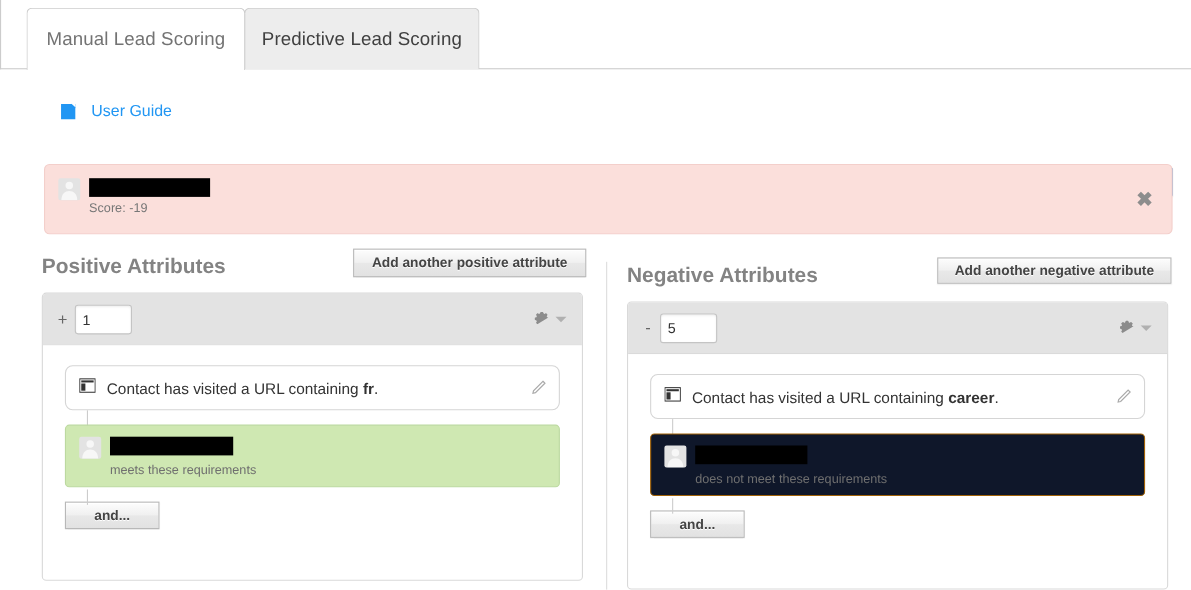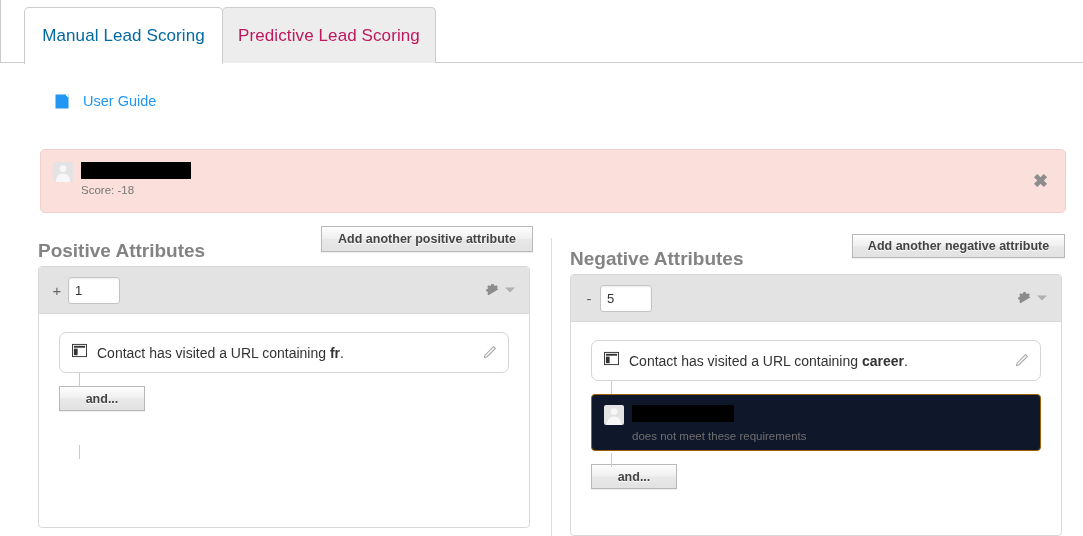--- a/index.html
+++ b/index.html
@@ -21,26 +21,26 @@
     position: absolute; top: 7px; height: 56px;
     border: 1px solid #cccccc;
     border-bottom: none;
     border-top-left-radius: 5px; border-top-right-radius: 5px;
     display: flex; align-items: center; justify-content: center;
     font-size: 17px; letter-spacing: .1px;
     cursor: pointer;
   }
   .tab.active {
     left: 24px; width: 199px;
-    background: #ffffff; color: #0369a1;
+    background: #ffffff; color: #737373;
     z-index: 3; height: 57px;
   }
   .tab.inactive {
     left: 222px; width: 214px;
-    background: #ededed; color: #be185d;
+    background: #ededed; color: #404040;
     z-index: 2;
   }
   .leftwall {
     position: absolute; left: 0; top: 0; width: 1px; height: 63px;
     background: #cccccc;
   }
 
   
   .actionrow {
     position: absolute; left: 0; top: 63px; width: 1083px; height: 85px;
@@ -96,21 +96,21 @@
   .col { position: absolute; top: 228px; width: 495px; }
   .col-pos { left: 38px; }
   .col-neg { left: 570px; margin-top: 8px; }
   .divider {
     position: absolute; left: 551px; top: 238px; width: 1px; height: 298px;
     background: #dddddd;
   }
 
   .col-head { position: relative; height: 38px; }
   .col-title {
-    position: absolute; left: 0; top: 12px;
+    position: absolute; left: 0; top: 4px;
     font-size: 19px; font-weight: bold; color: #838383;
     text-shadow: 0 1px 0 #ffffff;
   }
   .col-pos .col-addbtn { position: absolute; left: 283px; top: -2px; width: 212px; height: 26px; }
   .col-neg .col-addbtn { position: absolute; left: 282px; top: -2px; width: 213px; height: 24px; }
 
   .card {
     position: absolute; top: 38px; left: 0; width: 492px; height: 262px;
     background: #ffffff; border: 1px solid #d9d9d9; border-radius: 4px;
   }
@@ -205,21 +205,21 @@
 <div class="banner">
   <div class="banner-inner">
     <div class="avatar">
       <svg width="20" height="20" viewBox="0 0 20 20">
         <circle cx="10" cy="6.6" r="3.4" fill="#f7f7f7"></circle>
         <path d="M2.8 20 C2.8 14.4 6.1 11.6 10 11.6 C13.9 11.6 17.2 14.4 17.2 20 Z" fill="#f7f7f7"></path>
       </svg>
     </div>
     <div>
       <span class="redact" style="width:110px"></span>
-      <div class="banner-score">Score: -18</div>
+      <div class="banner-score">Score: -19</div>
     </div>
   </div>
   <div class="banner-close">✖</div>
 </div>
 
 <div class="divider"></div>
 
 <div class="col col-pos">
   <div class="col-head">
     <div class="col-title">Positive Attributes</div>
@@ -254,20 +254,32 @@
         </span>
         <span class="cond-text"><span>Contact has visited a URL containing </span><b>fr</b><span>.</span></span>
         <span class="pencil">
           <svg width="16" height="16" viewBox="0 0 16 16">
             <path d="M12.6 1.6l1.8 1.8-8.6 8.6-2.3.5.5-2.3z" fill="none" stroke="#aaaaaa" stroke-width="1.1"></path>
           </svg>
         </span>
       </div>
       <div class="connector" style="top:59px; height:14px;"></div>
 
+      <div class="result ok">
+        <div class="result-row">
+          <div class="avatar">
+            <svg width="20" height="20" viewBox="0 0 20 20">
+              <circle cx="10" cy="6.6" r="3.4" fill="#f7f7f7"></circle>
+              <path d="M2.8 20 C2.8 14.4 6.1 11.6 10 11.6 C13.9 11.6 17.2 14.4 17.2 20 Z" fill="#f7f7f7"></path>
+            </svg>
+          </div>
+          <span class="redact" style="width:112px"></span>
+        </div>
+        <div class="result-note">meets these requirements</div>
+      </div>
       <div class="connector" style="top:131px; height:14px;"></div>
 
       <div class="btn btn-grey and-btn">
         <span>and...</span>
       </div>
     </div>
   </div>
 </div>
 
 <div class="col col-neg">

